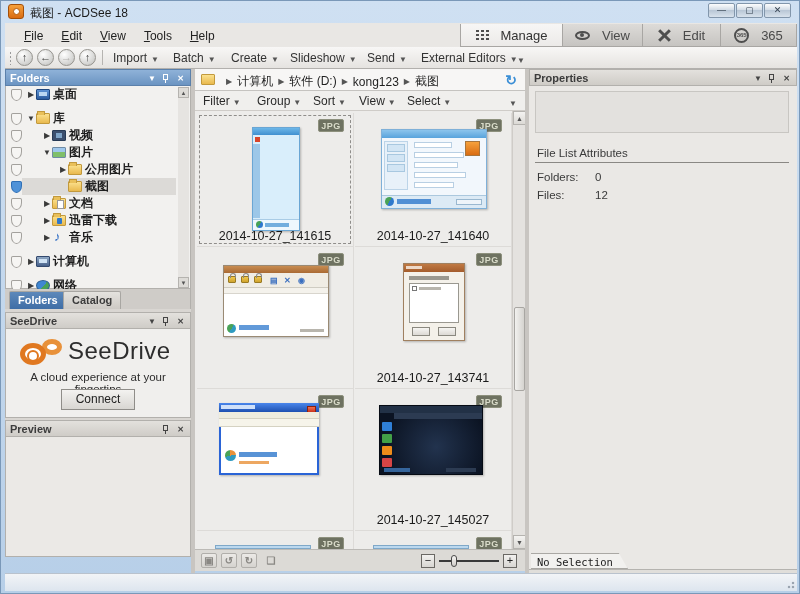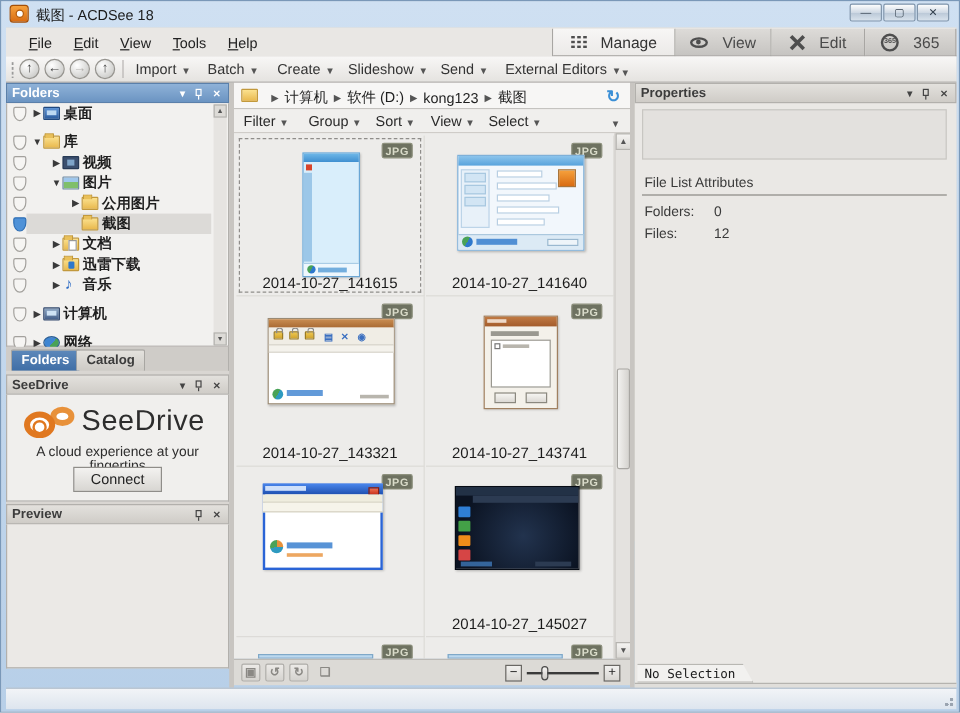--- a/index.html
+++ b/index.html
@@ -502,21 +502,20 @@
               <span class="lk" style="left:30px"></span>
             <span class="xi" style="left:46px">▤</span>
               <span class="xi" style="left:60px">✕</span>
               <span class="xi" style="left:74px">◉</span>
           </div>
           <div class="hd"></div>
             <span class="lg"></span>
             <span class="lt"></span>
             <span class="rt"></span>
         </div>
-        <div class="fname">2014-10-27_143321</div>
       </div>
 
       <div class="tile" style="left:160px;top:136px;height:142px">
         <span class="badge">JPG</span>
         <div class="thumb t4">
           <div class="tb">
               <i></i>
             </div>
             <div class="lbl"></div>
           <div class="bx">

